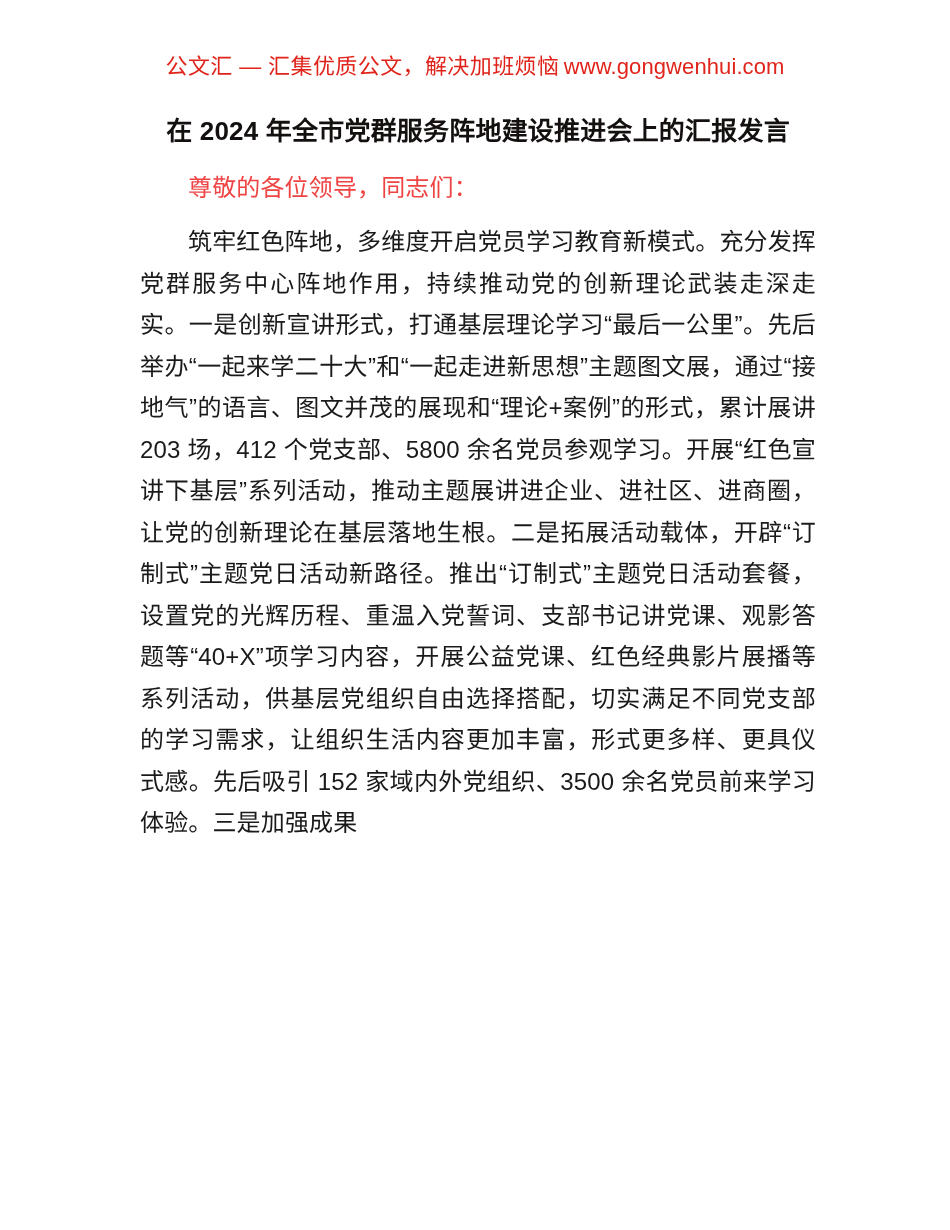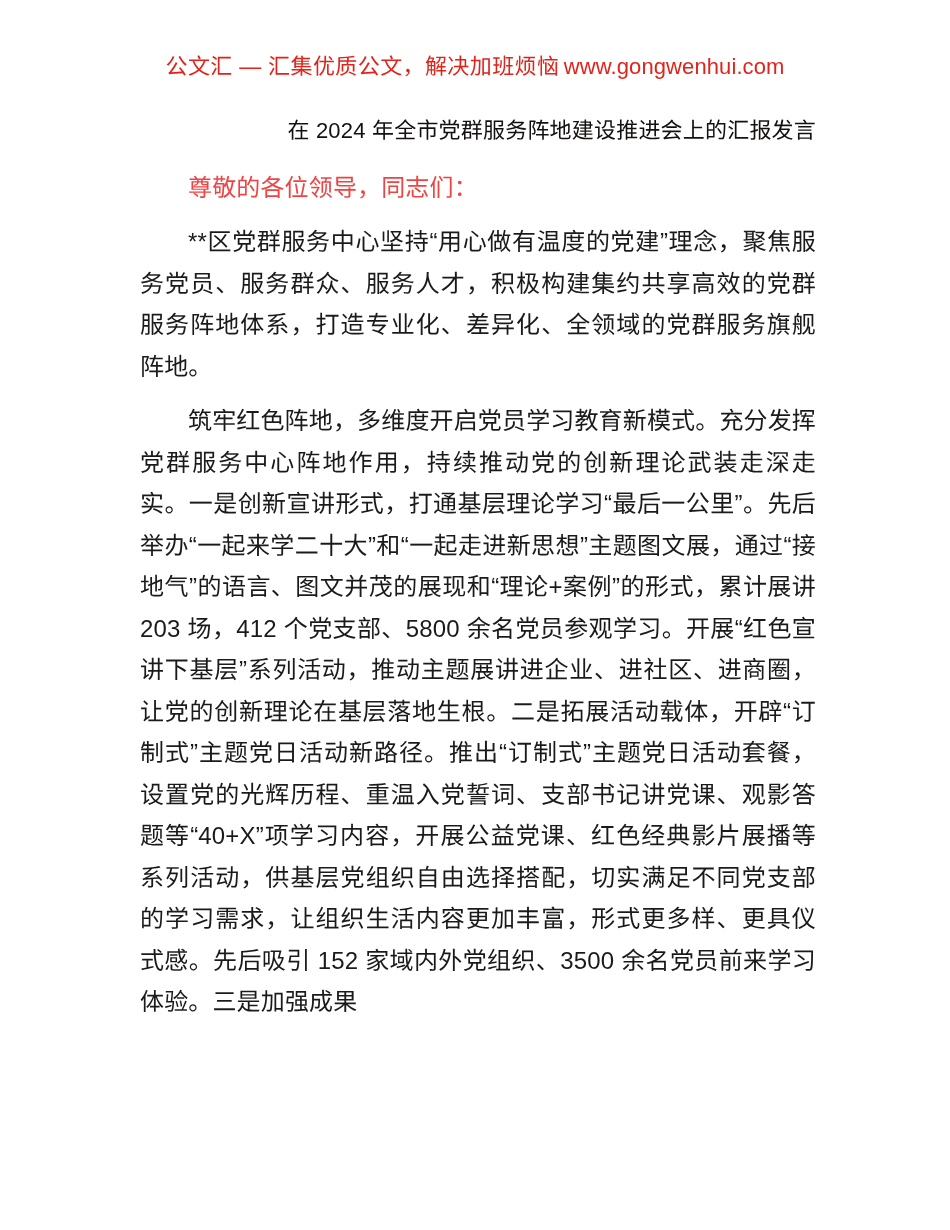--- a/index.html
+++ b/index.html
@@ -42,24 +42,24 @@
 
   
   .doc {
     position: absolute;
     left: 140px;
     top: 108px;
     width: 676px;
   }
 
   .doc-title {
-    font-size: 22px;
-    font-weight: 400;
+    font-size: 26px;
+    font-weight: 700;
     color: #14100f;
-    text-align: right;
+    text-align: center;
     line-height: 46px;
     letter-spacing: 0.2px;
     margin: 0 0 10px 0;
     text-indent: 0;
   }
 
   .salutation {
     font-size: 24px;
     font-weight: 400;
     color: #ef4444;
@@ -91,19 +91,18 @@
     <span class="brand-line">公文汇 — 汇集优质公文，解决加班烦恼</span>
     <span class="brand-url">www.gongwenhui.com</span>
   </div>
 
   <div class="doc">
 
     <h1 class="doc-title">在 2024 年全市党群服务阵地建设推进会上的汇报发言</h1>
 
     <p class="salutation">尊敬的各位领导，同志们：</p>
 
-    <p class="para">**区党群服务中心坚持“用心做有温度的党建”理念，聚焦服务党员、服务群众、服务人才，积极构建集约共享高效的党群服务阵地体系，打造专业化、差异化、全领域的党群服务旗舰阵地。</p>
 
     <p class="para">筑牢红色阵地，多维度开启党员学习教育新模式。充分发挥党群服务中心阵地作用，持续推动党的创新理论武装走深走实。一是创新宣讲形式，打通基层理论学习“最后一公里”。先后举办“一起来学二十大”和“一起走进新思想”主题图文展，通过“接地气”的语言、图文并茂的展现和“理论+案例”的形式，累计展讲 203 场，412 个党支部、5800 余名党员参观学习。开展“红色宣讲下基层”系列活动，推动主题展讲进企业、进社区、进商圈，让党的创新理论在基层落地生根。二是拓展活动载体，开辟“订制式”主题党日活动新路径。推出“订制式”主题党日活动套餐，设置党的光辉历程、重温入党誓词、支部书记讲党课、观影答题等“40+X”项学习内容，开展公益党课、红色经典影片展播等系列活动，供基层党组织自由选择搭配，切实满足不同党支部的学习需求，让组织生活内容更加丰富，形式更多样、更具仪式感。先后吸引 152 家域内外党组织、3500 余名党员前来学习体验。三是加强成果</p>
 
   </div>
 
 </div>
 
 </body></html>

